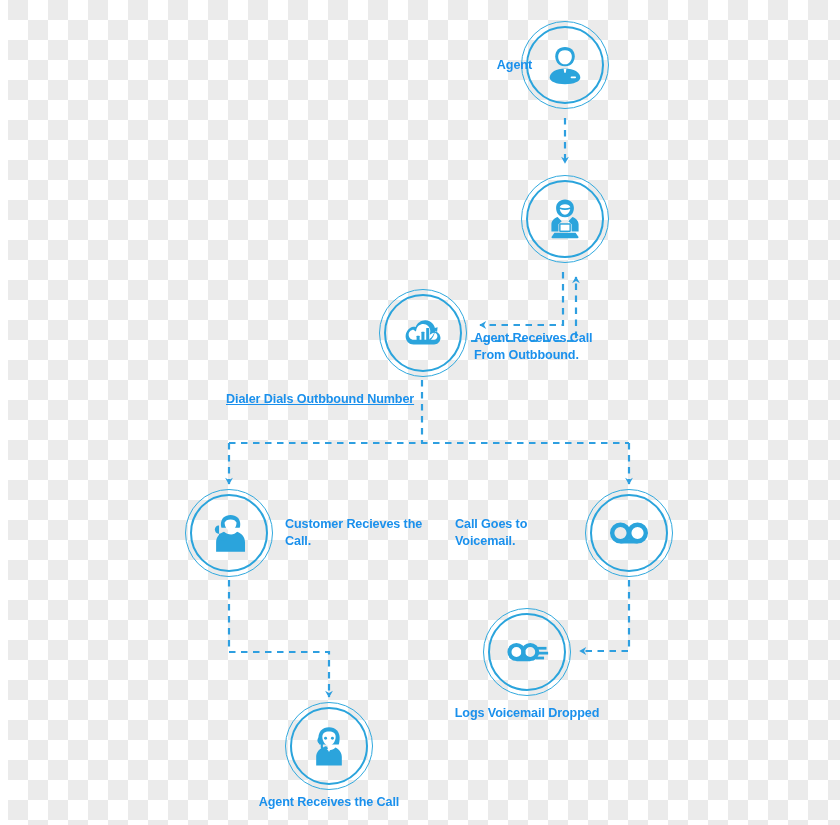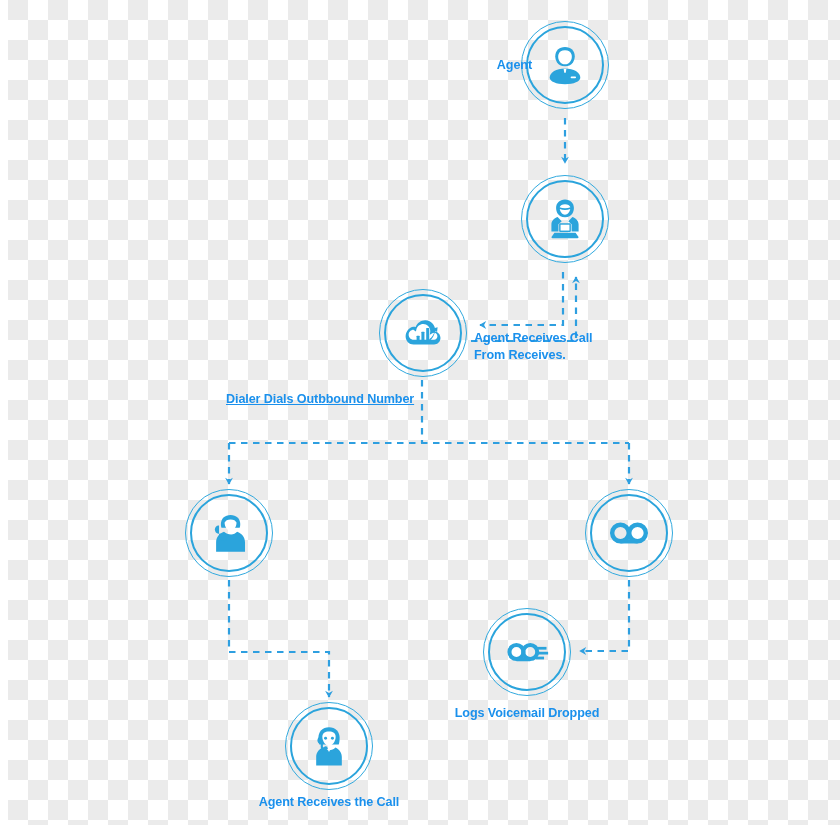--- a/index.html
+++ b/index.html
@@ -150,54 +150,62 @@
         <path fill="#ffffff" d="M20.8 28.2c-3.2 0-5.8 2.6-5.8 5.9s2.6 5.9 5.8 5.9h24.3c2.2 0 4-1.8 4-4.1s-1.8-4.1-4-4.1c-0.8 0-1.5 0.2-2.1 0.6l-2.9 1.8 0.4-3.4c0.1-0.4 0.1-0.8 0.1-1.2 0-4.6-3.7-8.4-8.3-8.4-3.9 0-7.2 2.7-8.1 6.4l-0.6 2.5-2.2-1.3C21 28.4 20.9 28.2 20.8 28.2z"></path>
         <rect fill="#2BA4DC" x="24.4" y="35.2" width="3.6" height="5.6" rx="0.6"></rect>
         <rect fill="#2BA4DC" x="30.1" y="30.4" width="3.6" height="10.4" rx="0.6"></rect>
         <rect fill="#2BA4DC" x="35.8" y="26.2" width="3.6" height="14.6" rx="0.6"></rect>
         <path fill="#2BA4DC" d="M39.4 41.6c3.8-2.6 6.3-7 6.8-12.4l2.5 1.6 0.6-5.7-5.5 1.6 2.2 1.4c-0.6 4.9-3 8.9-6.6 11.2z"></path>
       </svg>
     </div>
   </div>
   <div class="caption cap-right" style="left:466px; top:330px; width:170px;">
     <div>Agent Receives Call</div>
-    <div>From Receives.</div>
+    <div>From Outbbound.</div>
   </div>
 
   <div class="caption cap-right" style="left:218px; top:391px; width:215px;text-decoration:underline;">
     <div>Dialer Dials Outbbound Number</div>
   </div>
 
   <div class="node" style="left:177px; top:489px; width:88px; height:88px;">
     <div class="ring-outer"></div>
     <div class="ring-inner"></div>
     <div class="glyph">
       <svg width="50" height="50" viewBox="0 0 64 64">
         <path fill="#2BA4DC" d="M34 9c-7.3 0-12.4 4.8-12.4 11.6 0 1.6 0.2 3.3 0.7 4.8h23.4c0.5-1.5 0.7-3.2 0.7-4.8C46.4 13.8 41.3 9 34 9z"></path>
         <path fill="#ffffff" d="M34 14.6c-4 0-6.6 1.6-7.6 4.1 0 0.1 0 0.2 0 0.3 0 5.1 3.4 10 7.6 10s7.6-4.9 7.6-10c0-0.1 0-0.2 0-0.3C40.6 16.2 38 14.6 34 14.6z"></path>
         <path fill="#2BA4DC" d="M25.6 30.5C19.4 32.7 15.5 37.6 15.5 44v12h37V44c0-6.4-3.9-11.3-10.1-13.5-1.9 2.1-4.6 3.5-7.7 3.5S27.5 32.6 25.6 30.5z"></path>
         <path fill="#2BA4DC" d="M18.4 22.4c-2.5 0-4.5 2.3-4.5 5.2s2 5.2 4.5 5.2h0.9V22.4z"></path>
         <path fill="#2BA4DC" d="M19.3 32.8v4.8c0 2 1.7 3.6 3.8 3.6h2.2v-3.2h-2.2c-0.3 0-0.6-0.2-0.6-0.4v-4.8z"></path>
         <rect fill="#2BA4DC" x="23.9" y="36.4" width="5.6" height="6.1" rx="2.8"></rect>
       </svg>
     </div>
   </div>
+  <div class="caption cap-right" style="left:277px; top:516px; width:140px;">
+    <div>Customer Recieves the</div>
+    <div>Call.</div>
+  </div>
 
   <div class="node" style="left:577px; top:489px; width:88px; height:88px;">
     <div class="ring-outer"></div>
     <div class="ring-inner"></div>
     <div class="glyph">
       <svg width="52" height="52" viewBox="0 0 64 64">
         <g fill="none" stroke="#2BA4DC" stroke-width="5.4">
           <circle cx="21.5" cy="32" r="10.2"></circle>
           <circle cx="42.5" cy="32" r="10.2"></circle>
         </g>
         <rect fill="#2BA4DC" x="21.5" y="39.5" width="21" height="5.4"></rect>
       </svg>
     </div>
+  </div>
+  <div class="caption cap-left" style="left:447px; top:516px; width:120px; text-align:left;">
+    <div>Call Goes to</div>
+    <div>Voicemail.</div>
   </div>
 
   <div class="node" style="left:475px; top:608px; width:88px; height:88px;">
     <div class="ring-outer"></div>
     <div class="ring-inner"></div>
     <div class="glyph">
       <svg width="52" height="52" viewBox="0 0 64 64">
         <g fill="none" stroke="#2BA4DC" stroke-width="5">
           <circle cx="19" cy="32" r="8.6"></circle>
           <circle cx="36" cy="32" r="8.6"></circle>

